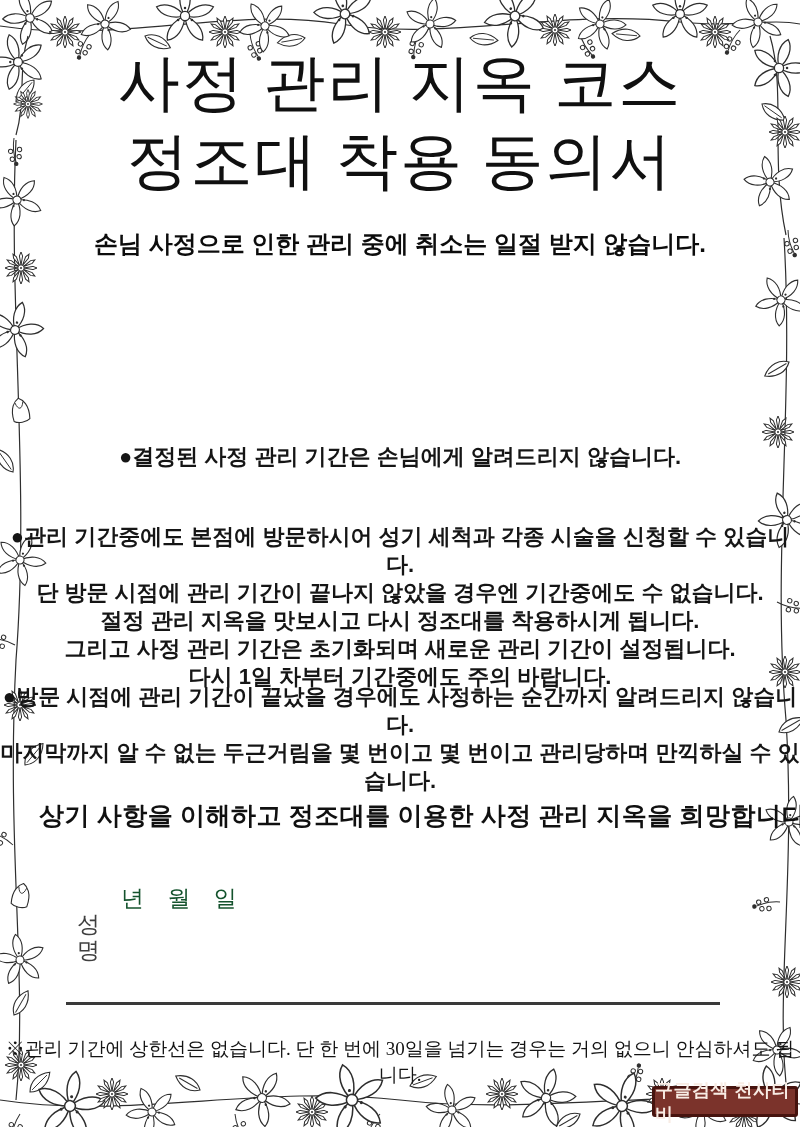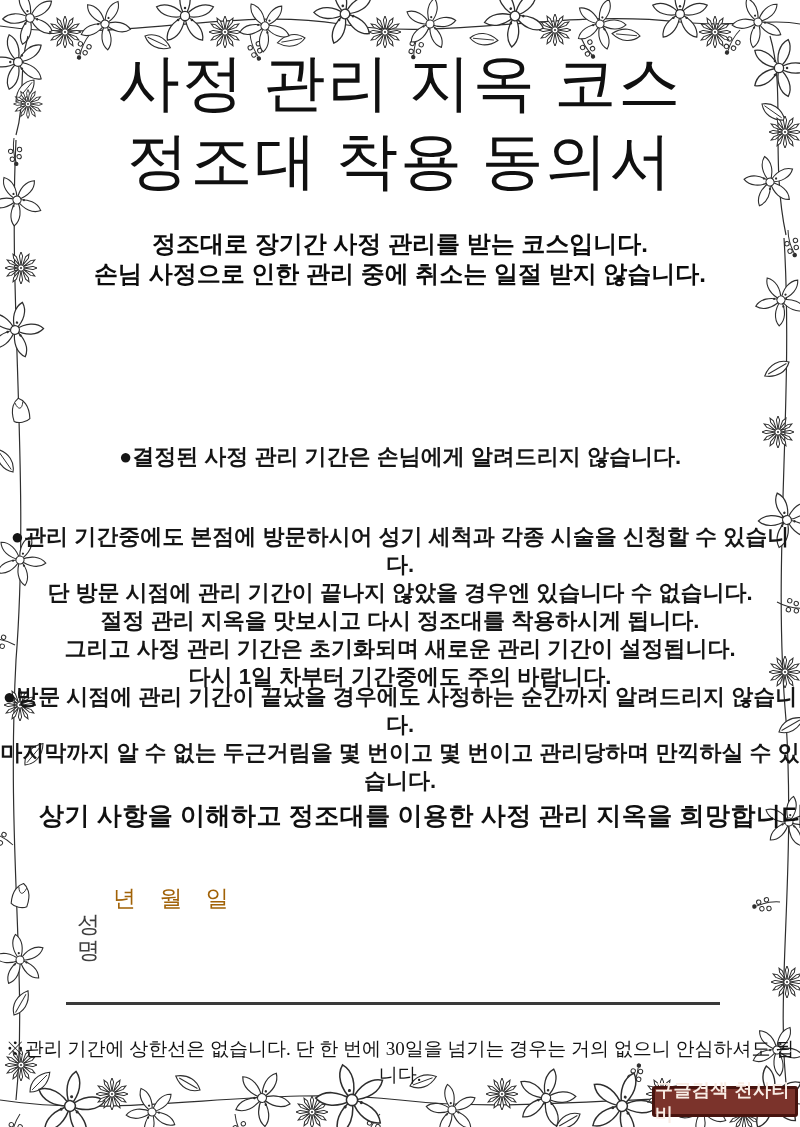--- a/index.html
+++ b/index.html
@@ -34,22 +34,22 @@
   #sec2{top:443px;}
   #sec3{top:523px;}
   #sec4{top:683px;}
   .statement{
     position:absolute;top:799px;left:0;width:100%;
     text-align:center;
     font-family:"Liberation Serif", serif;
     font-weight:700;font-size:25px;color:#101010;letter-spacing:0.5px;padding-left:23px;
   }
   .date-row{
-    position:absolute;top:883px;left:113px;
-    font-weight:300;font-size:23px;color:#a16207;
+    position:absolute;top:883px;left:121px;
+    font-weight:300;font-size:23px;color:#14532d;
   }
   .date-row span{margin-right:17px;}
   .name-col{
     position:absolute;top:911px;left:77px;
     font-weight:300;font-size:23px;line-height:26px;color:#3f3f3f;
   }
   .sig-line{
     position:absolute;top:1002px;left:66px;width:654px;height:3px;
     background:#3a3a3a;
   }
@@ -225,32 +225,31 @@
       <use href="#f-bloom" transform="translate(772,1098) rotate(-10) scale(1.25)"></use>
     </g>
   </svg>
 
   <div class="doc-title">
     <div>사정 관리 지옥 코스</div>
     <div>정조대 착용 동의서</div>
   </div>
 
   <div class="doc-subtitle">
-    <div>정조대로 장기간 사정 관리를 받는 코스입니다.</div>
     <div>손님 사정으로 인한 관리 중에 취소는 일절 받지 않습니다.</div>
   </div>
 
 
   <div id="sec2" class="body-sec">
     <div>●결정된 사정 관리 기간은 손님에게 알려드리지 않습니다.</div>
   </div>
 
   <div id="sec3" class="body-sec">
     <div>●관리 기간중에도 본점에 방문하시어 성기 세척과 각종 시술을 신청할 수 있습니다.</div>
-    <div>단 방문 시점에 관리 기간이 끝나지 않았을 경우엔 있습니다 수 없습니다.</div>
+    <div>단 방문 시점에 관리 기간이 끝나지 않았을 경우엔 기간중에도 수 없습니다.</div>
     <div>절정 관리 지옥을 맛보시고 다시 정조대를 착용하시게 됩니다.</div>
     <div>그리고 사정 관리 기간은 초기화되며 새로운 관리 기간이 설정됩니다.</div>
     <div>다시 1일 차부터 기간중에도 주의 바랍니다.</div>
   </div>
 
   <div id="sec4" class="body-sec">
     <div>●방문 시점에 관리 기간이 끝났을 경우에도 사정하는 순간까지 알려드리지 않습니다.</div>
     <div>마지막까지 알 수 없는 두근거림을 몇 번이고 몇 번이고 관리당하며 만끽하실 수 있습니다.</div>
   </div>
 

